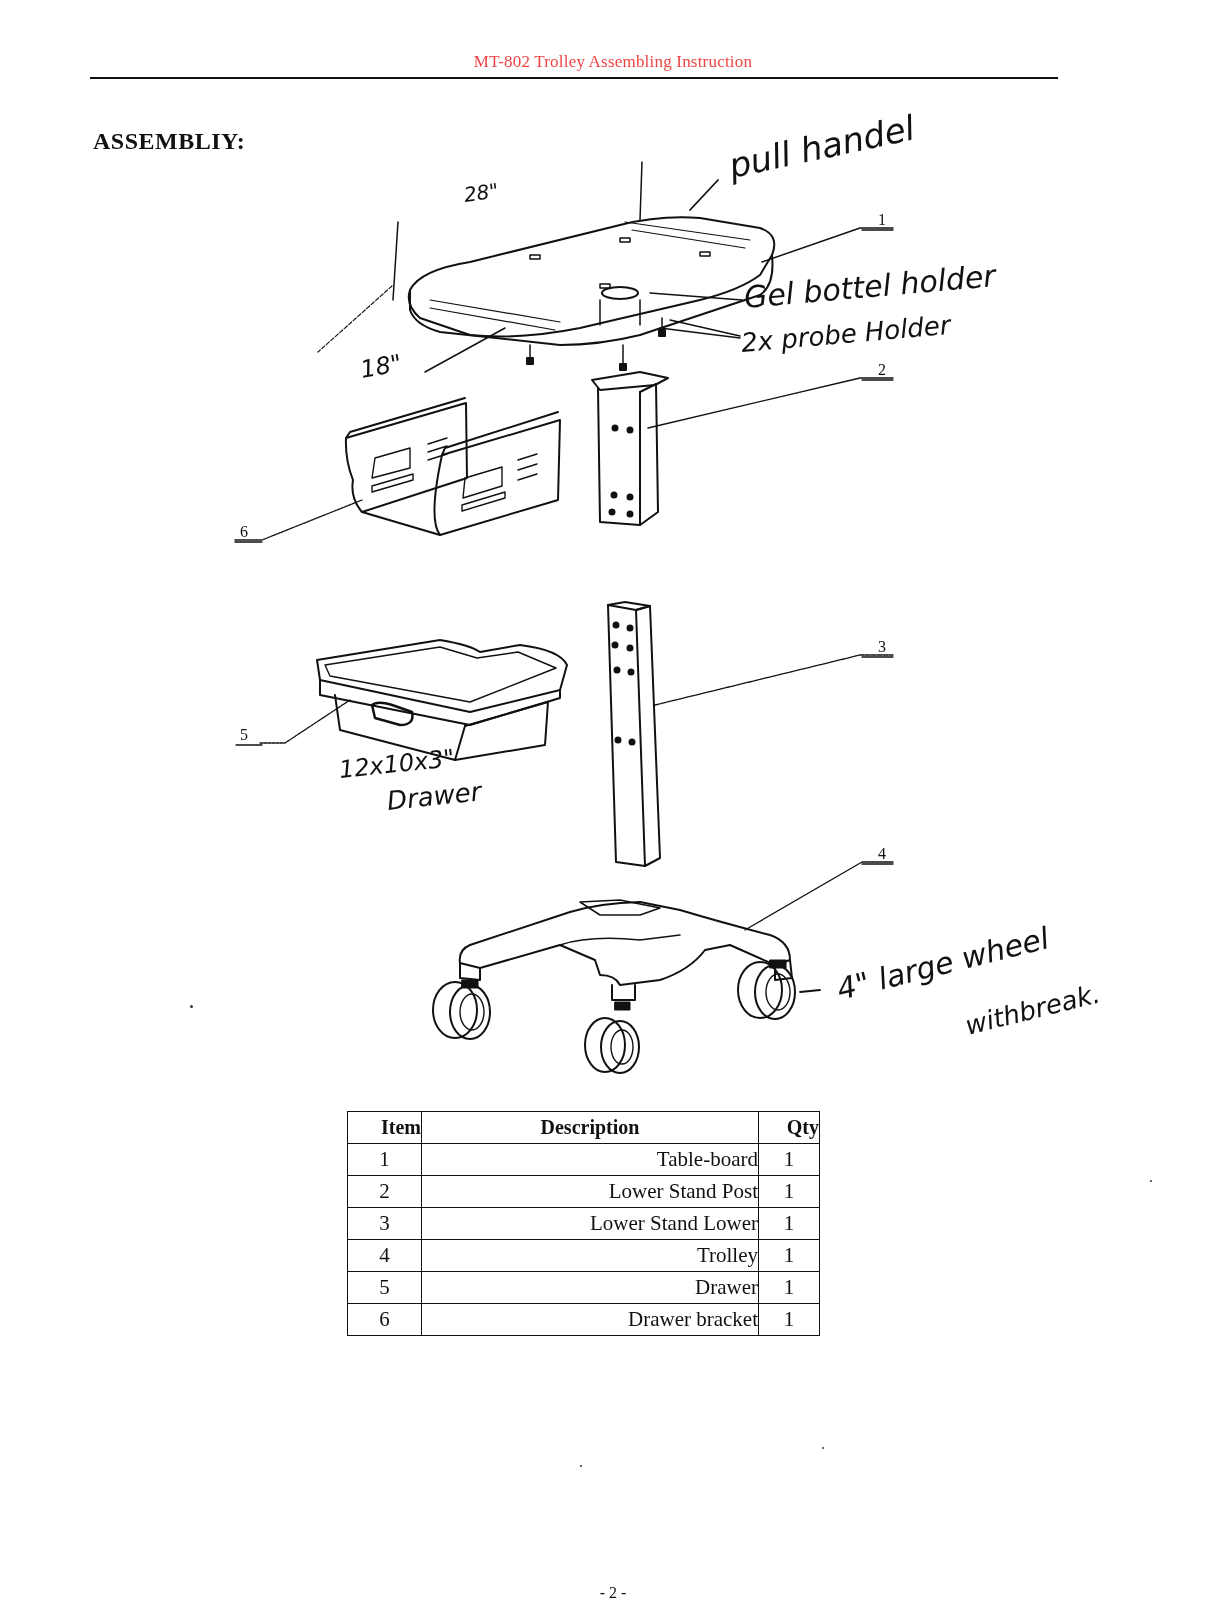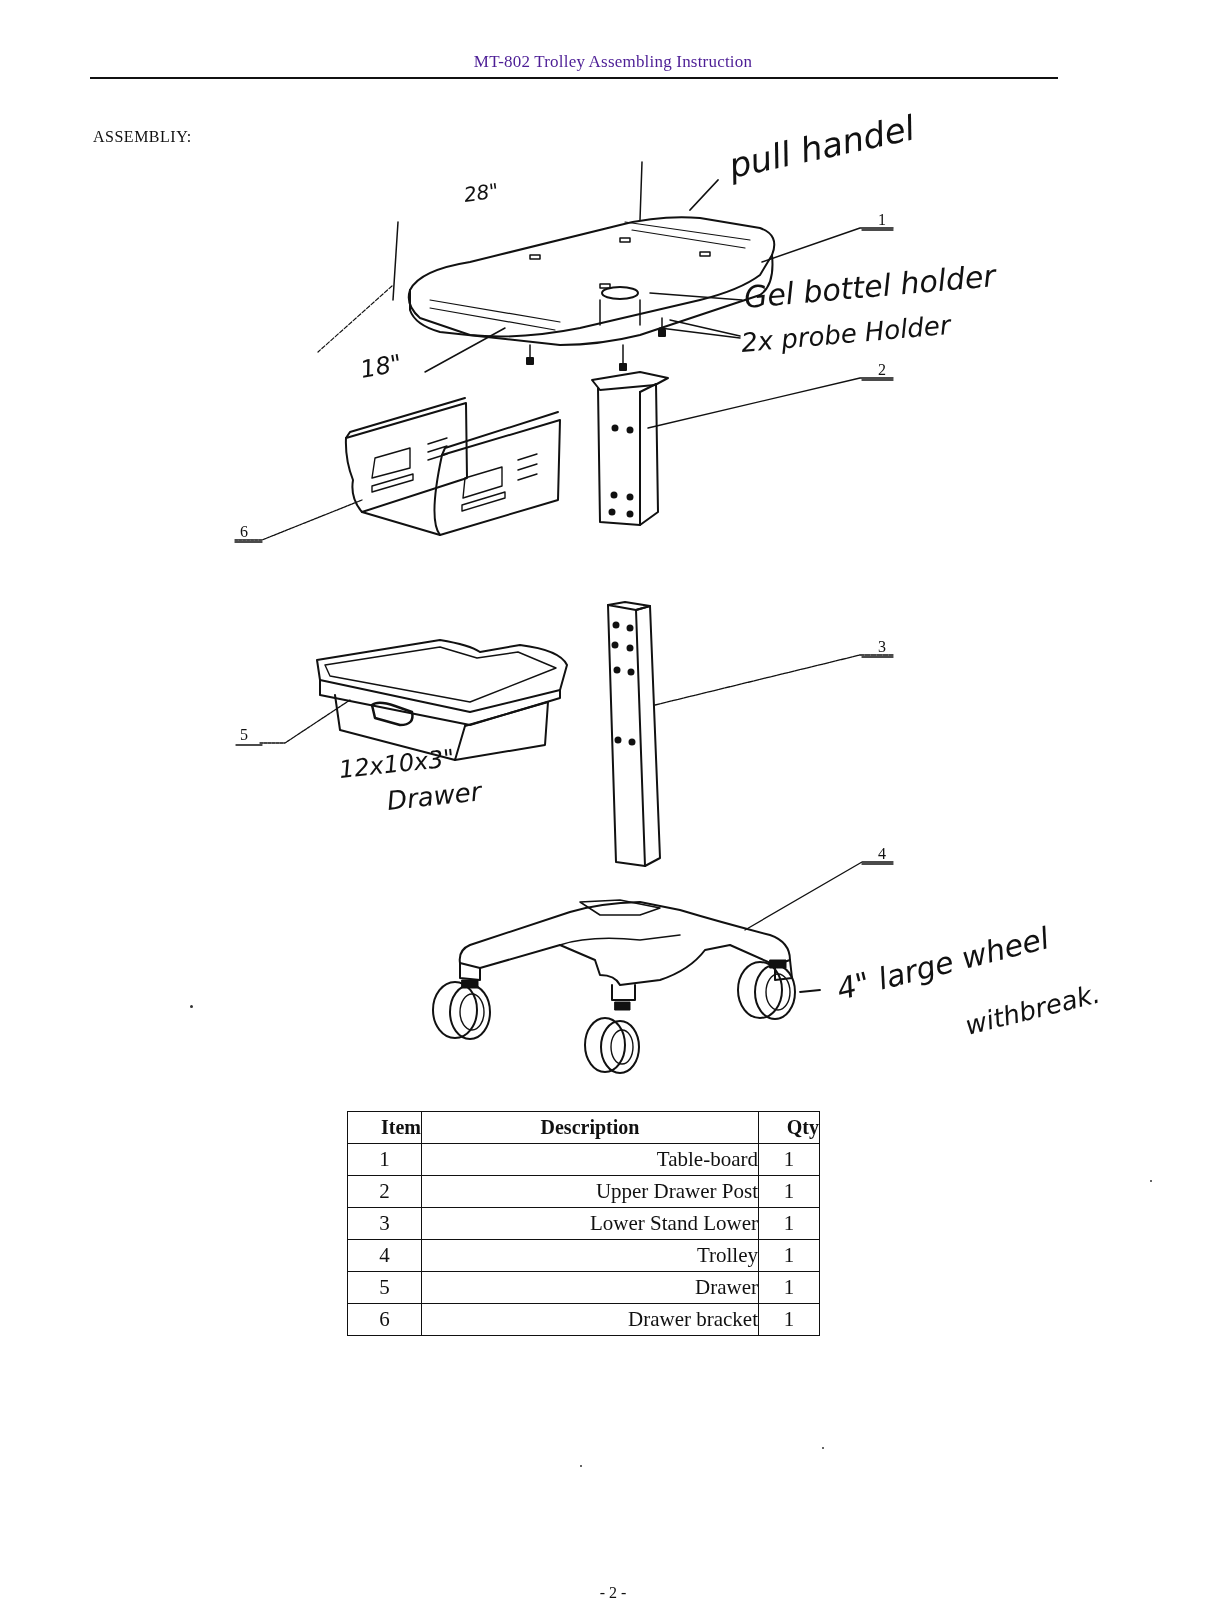--- a/index.html
+++ b/index.html
@@ -1,21 +1,21 @@
 <!DOCTYPE html>
 <html><head>
 <meta charset="utf-8">
 <style>
   html, body { margin: 0; padding: 0; background: #ffffff; }
   body { width: 1226px; height: 1600px; position: relative; overflow: hidden;
          font-family: "Liberation Serif", serif; color: #111; }
   .page-header { position: absolute; left: 0; top: 52px; width: 1226px; text-align: center;
-                 font-size: 17px; letter-spacing: 0.2px; color: #4c1d95; }
+                 font-size: 17px; letter-spacing: 0.2px; color: #ef4444; }
   .header-rule { position: absolute; left: 90px; top: 77px; width: 968px; height: 2px; background: #111; }
-  .section-title { position: absolute; left: 93px; top: 128px; font-size: 16px; font-weight: normal; letter-spacing: 0.5px; }
+  .section-title { position: absolute; left: 93px; top: 128px; font-size: 24px; font-weight: bold; letter-spacing: 0.5px; }
   .drawing { position: absolute; left: 0; top: 0; width: 1226px; height: 1100px; }
   .hand { font-family: "DejaVu Sans", sans-serif; font-style: italic; font-weight: 300; fill: #111; }
   .callnum { font-family: "Liberation Serif", serif; font-size: 16px; fill: #111; }
   .parts-table { position: absolute; left: 347px; top: 1111px; border-collapse: collapse; font-size: 21px; }
   .parts-table th, .parts-table td { border: 1.5px solid #111; height: 31px; padding: 0; line-height: 31px; }
   .parts-table th { font-weight: bold; font-size: 20px; text-align: right; }
   .col-item { width: 73px; text-align: center; }
   .col-desc { width: 325px; text-align: right; padding-left: 11px !important; }
   .parts-table th.col-desc { text-align: center; padding-left: 0 !important; }
   .col-qty { width: 60px; text-align: center; }
@@ -179,21 +179,21 @@
     </tr>
   </thead>
   <tbody>
     <tr>
       <td class="col-item">1</td>
       <td class="col-desc">Table-board</td>
       <td class="col-qty">1</td>
     </tr>
     <tr>
       <td class="col-item">2</td>
-      <td class="col-desc">Upper Drawer Post</td>
+      <td class="col-desc">Lower Stand Post</td>
       <td class="col-qty">1</td>
     </tr>
     <tr>
       <td class="col-item">3</td>
       <td class="col-desc">Lower Stand Lower</td>
       <td class="col-qty">1</td>
     </tr>
     <tr>
       <td class="col-item">4</td>
       <td class="col-desc">Trolley</td>

